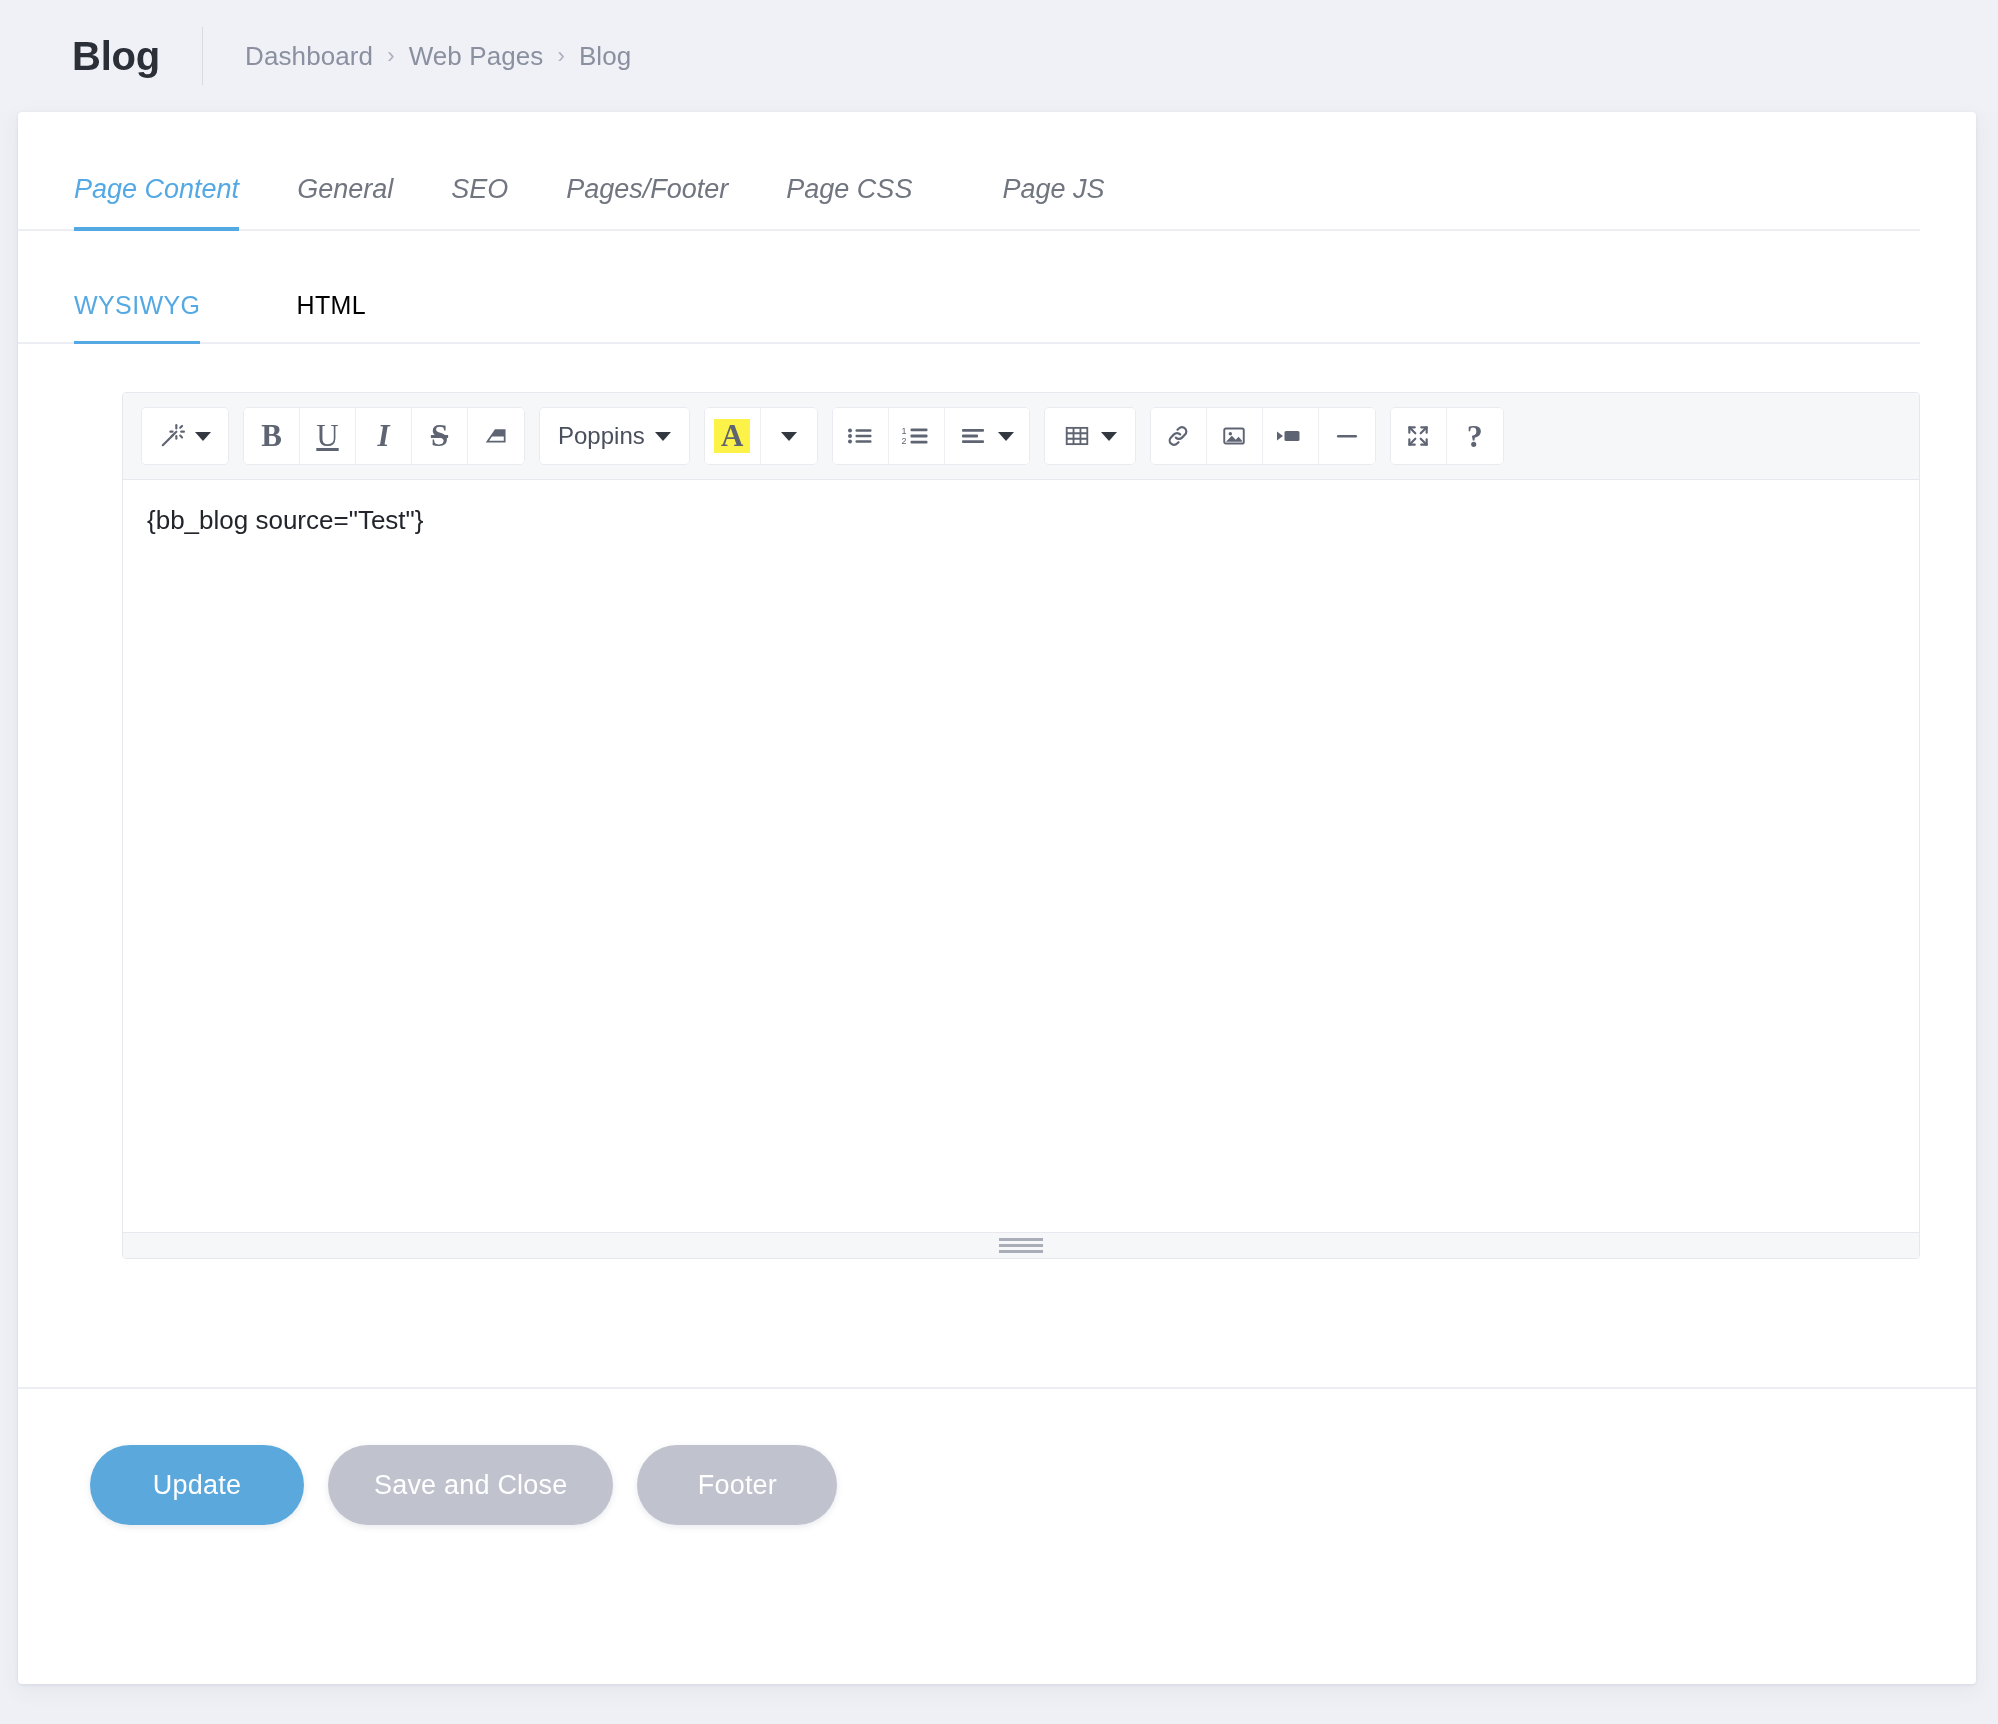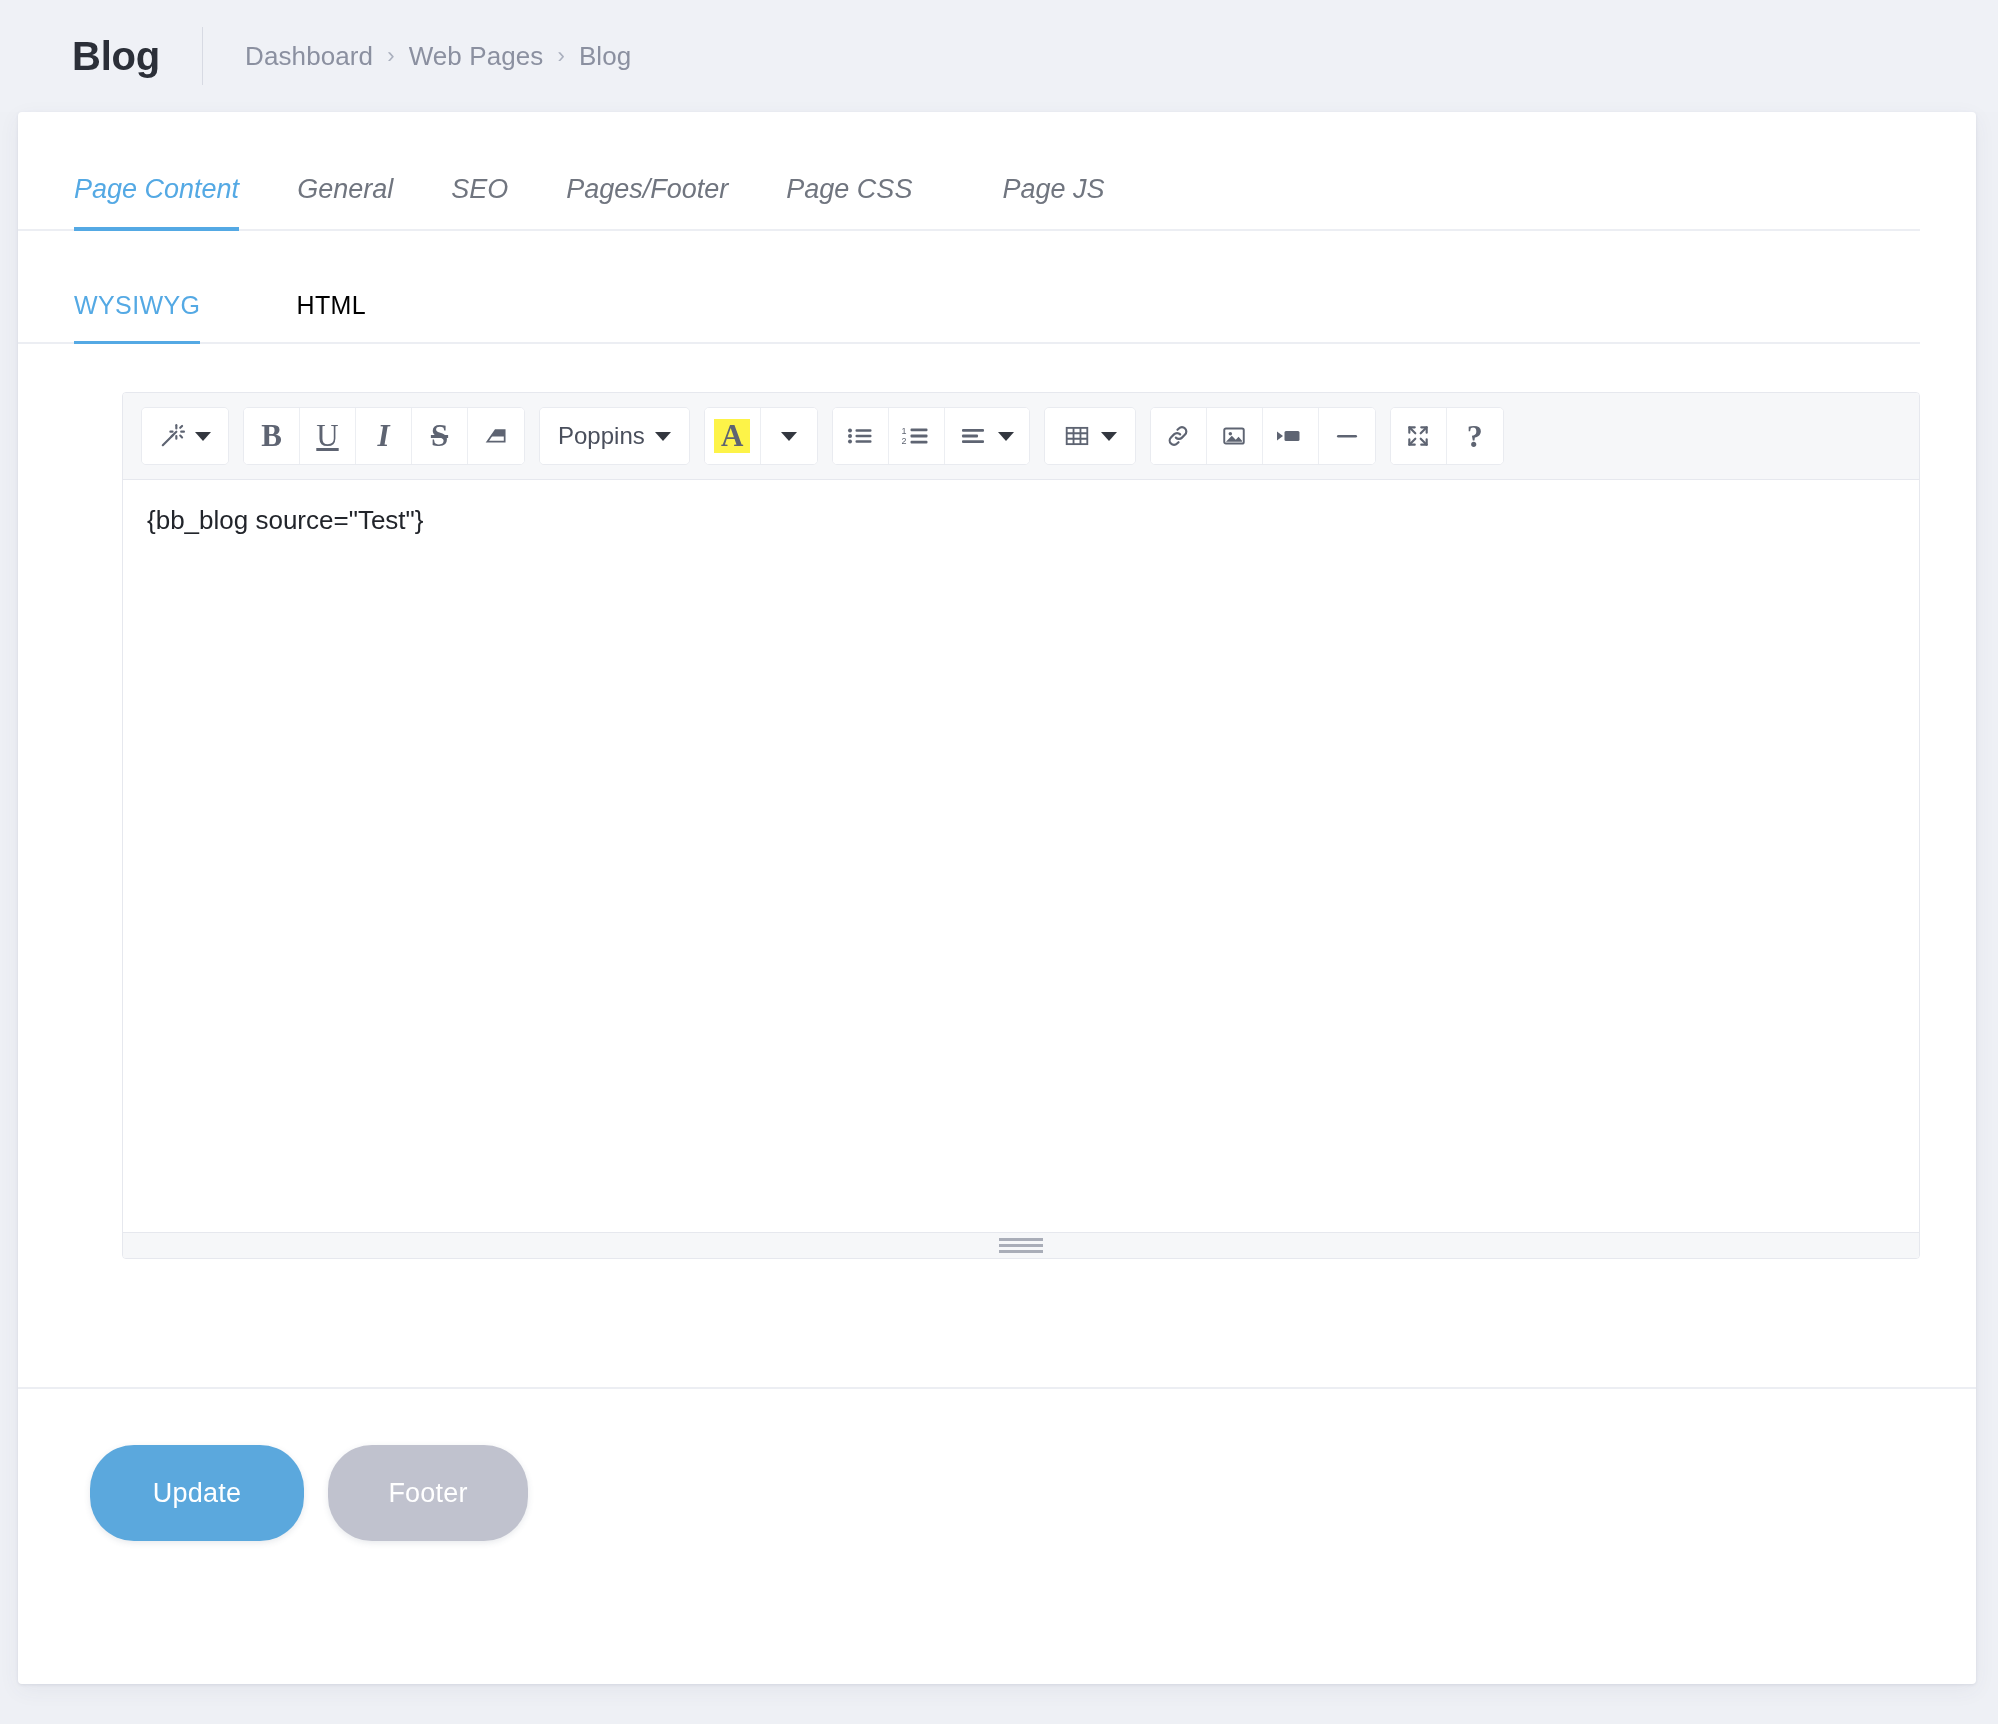--- a/index.html
+++ b/index.html
@@ -207,21 +207,21 @@
   .card-footer {
     margin-top: 128px;
     border-top: 2px solid #eceef3;
     padding: 56px 0 60px 72px;
     display: flex;
     align-items: center;
   }
   .btn {
     border: none;
     border-radius: 44px;
-    height: 96px;
+    height: 80px;
     padding: 0 46px;
     font-size: 27px;
     color: #ffffff;
     font-family: "Liberation Sans", sans-serif;
     margin-right: 24px;
     cursor: pointer;
     letter-spacing: 0.2px;
     box-shadow: 0 2px 6px rgba(60,70,95,0.12);
   }
   .btn-primary { background: #5ba8dd; min-width: 214px; }
@@ -416,16 +416,17 @@
         <i></i>
           <i></i>
           <i></i>
       </span>
     </div>
 
   </div>
 
   <div class="card-footer">
     <button class="btn btn-primary">Update</button>
+    <button class="btn btn-muted">Save and Close</button>
     <button class="btn btn-muted sm">Footer</button>
   </div>
 
 </div>
 
 </body></html>

